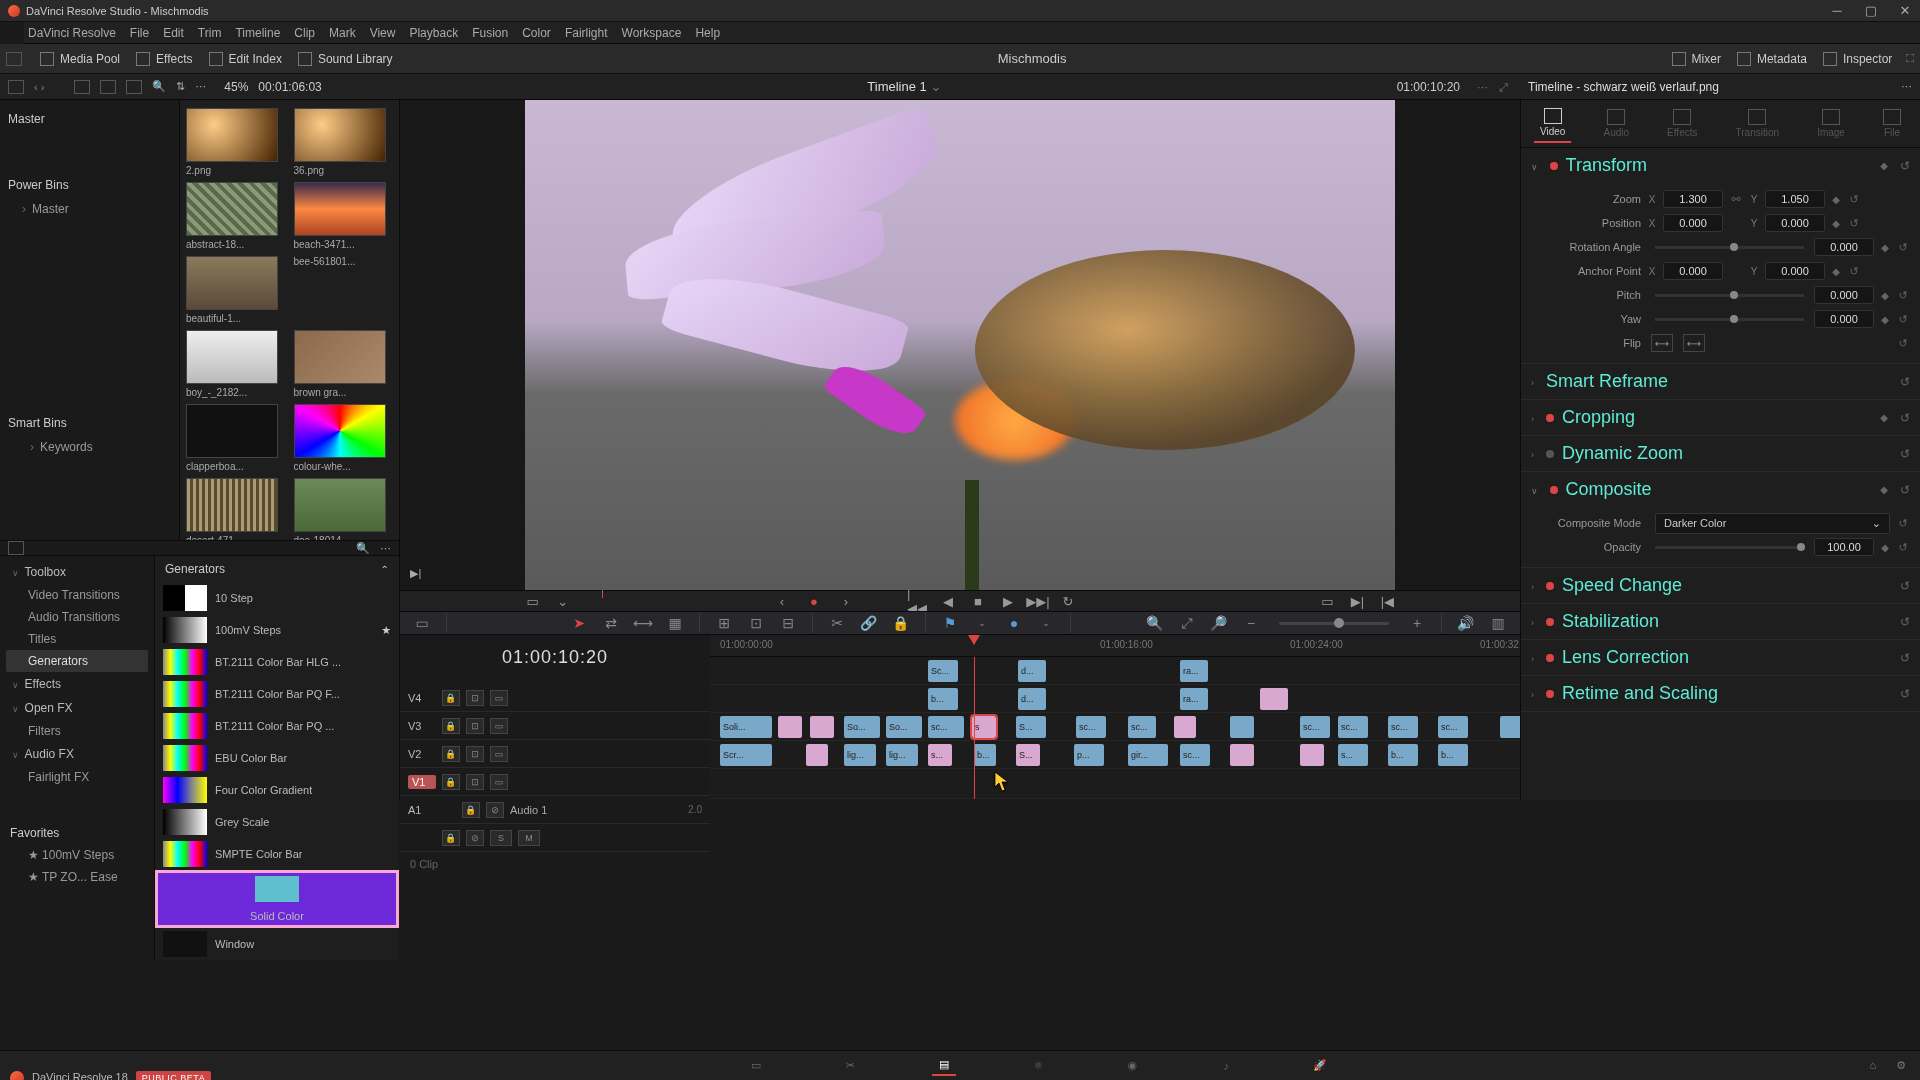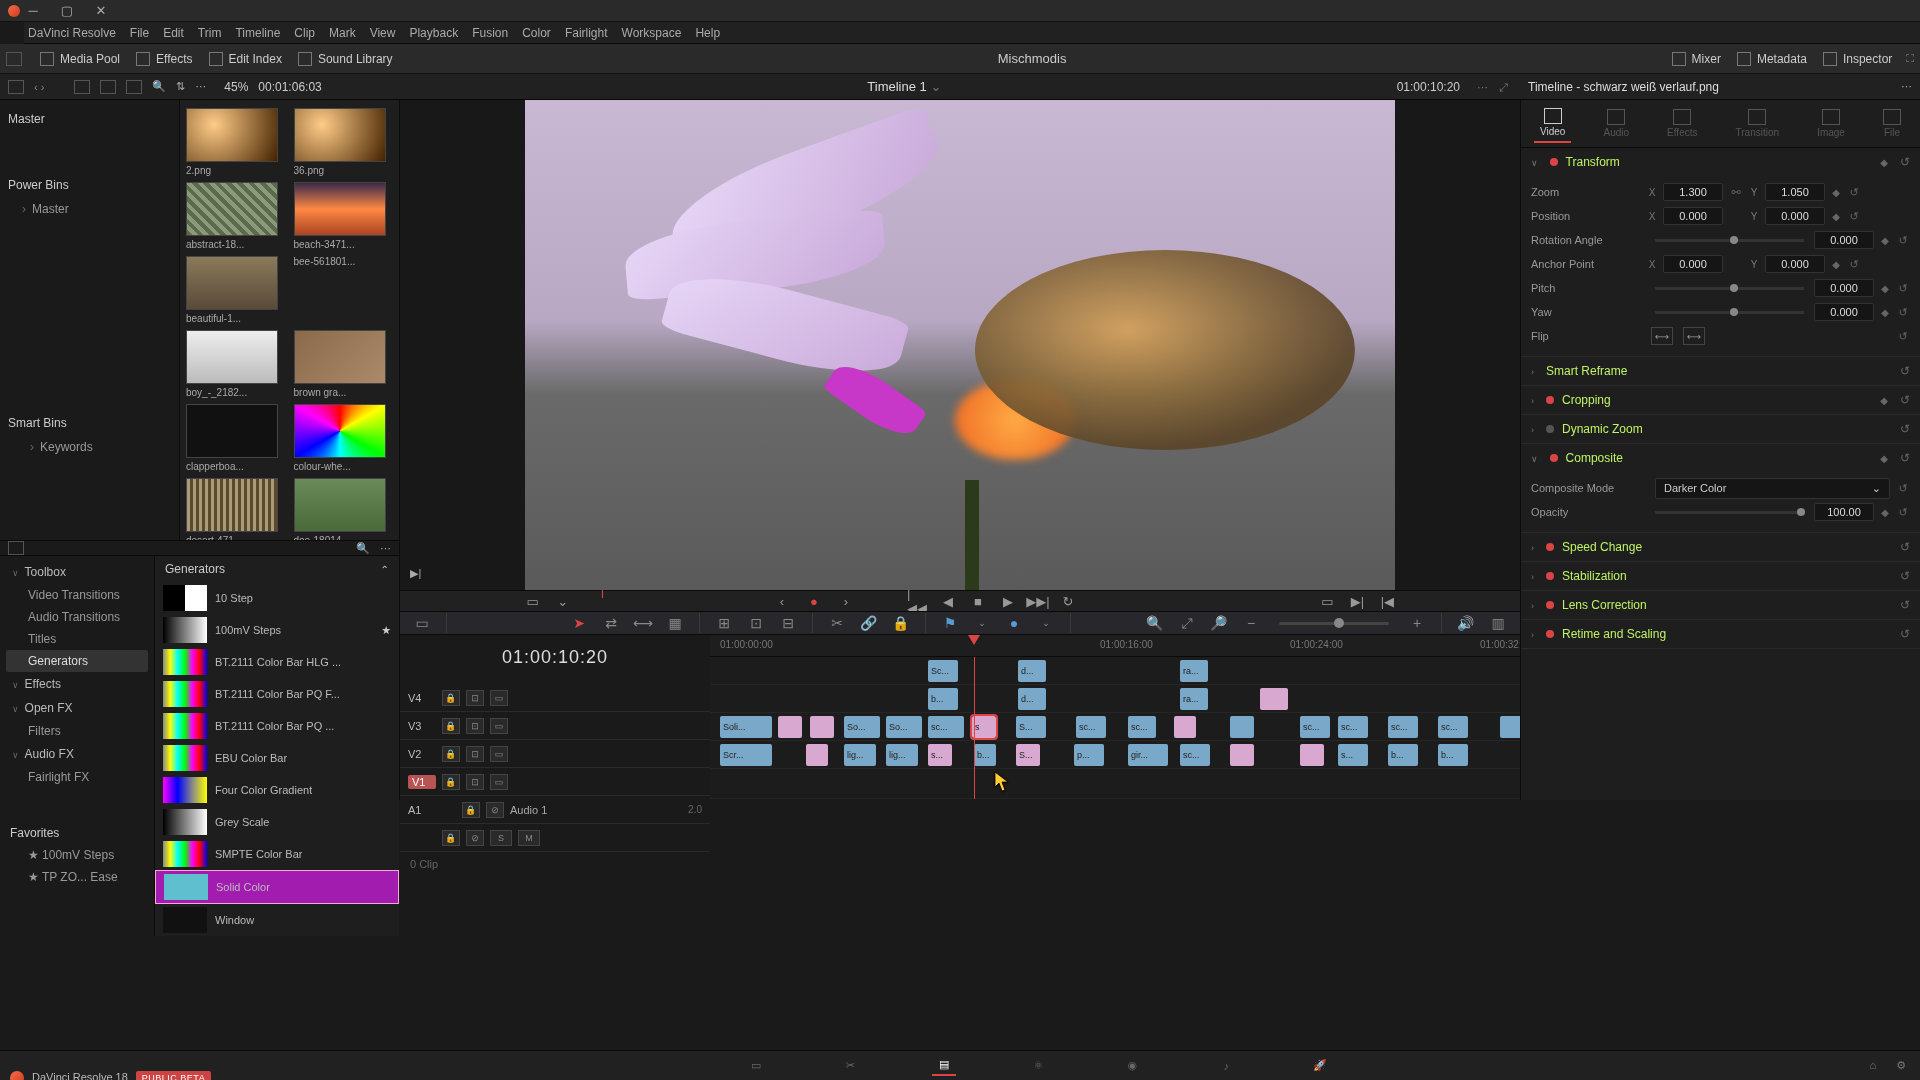--- a/index.html
+++ b/index.html
@@ -56,21 +56,21 @@
 .fx-tree .cat { padding: 5px 6px; color: #bbb; cursor: pointer; }
 .fx-tree .cat::before { content: '∨'; font-size: 9px; margin-right: 6px; color: #666; }
 .fx-tree .sub { padding: 4px 6px 4px 22px; color: #999; cursor: pointer; }
 .fx-tree .sub.sel { background: #333; color: #ddd; border-radius: 2px; }
 .fx-tree .fav-hdr { color: #ccc; padding: 8px 4px 4px 4px; }
 
 .fx-list { flex: 1; background: #1e1e1e; overflow-y: auto; }
 .fx-hdr { display: flex; align-items: center; justify-content: space-between; padding: 6px 10px; color: #ccc; font-size: 12px; }
 .fx-hdr::after { content: '⌃'; font-size: 10px; }
 .fx-row { display: flex; align-items: center; gap: 8px; padding: 3px 8px; cursor: pointer; }
-.fx-row.sel { border: 1px solid #f9a8d4; background: #a21caf; }
+.fx-row.sel { border: 3px solid #f9a8d4; background: #6d28d9; flex-direction: column; }
 .fx-swatch { width: 44px; height: 26px; background: #555; flex-shrink: 0; }
 .fx-label { font-size: 11px; color: #bbb; white-space: nowrap; overflow: hidden; text-overflow: ellipsis; }
 
 
 .center { flex: 1; display: flex; flex-direction: column; background: #181818; }
 .viewer { flex: 1; display: flex; align-items: center; justify-content: center; background: #181818; position: relative; }
 .canvas { width: 870px; height: 490px; background: linear-gradient(180deg, #c8b8d4 0%, #b8a8c4 45%, #6a6a6a 60%, #5a5a5a 100%); position: relative; overflow: hidden; }
 .flower { position: absolute; top: 40px; left: 100px; width: 500px; height: 300px; }
 .petal { position: absolute; background: linear-gradient(135deg, #e8d8f8, #c8a8d8); border-radius: 50% 10% 50% 10%; }
 .bee { position: absolute; top: 150px; left: 450px; width: 380px; height: 200px; background: radial-gradient(ellipse at 40% 40%, #d4a056 0%, #8a6a3a 40%, #5a4428 70%); border-radius: 50%; opacity: 0.9; }
@@ -97,29 +97,29 @@
 .rightpanel { width: 400px; background: #1e1e1e; border-left: 1px solid #0a0a0a; }
 .insp-tabs { display: flex; justify-content: space-around; height: 48px; border-bottom: 1px solid #0a0a0a; align-items: center; }
 .insp-tab { display: flex; flex-direction: column; align-items: center; gap: 2px; color: #555; cursor: pointer; font-size: 10px; padding: 4px 6px; }
 .insp-tab.active { color: #ccc; border-bottom: 2px solid #d44; }
 .insp-tab-ic { width: 18px; height: 16px; border: 1px solid currentColor; }
 
 .insp-section { border-bottom: 1px solid #2a2a2a; }
 .insp-hdr { display: flex; align-items: center; padding: 7px 10px; gap: 8px; cursor: pointer; }
 .insp-hdr .dot { width: 8px; height: 8px; background: #d44; border-radius: 50%; }
 .insp-hdr .dot.off { background: #555; }
-.insp-hdr .lbl { flex: 1; font-size: 12px; color: #bef264; }
+.insp-hdr .lbl { flex: 1; font-size: 18px; color: #5eead4; }
 .insp-hdr .chev::before { content: '∨'; font-size: 9px; color: #777; margin-right: 4px; }
 .insp-hdr .chev.r::before { content: '›'; }
 .insp-hdr .kf { color: #666; font-size: 10px; margin: 0 4px; }
 .insp-hdr .reset { color: #666; font-size: 12px; }
 
 .insp-body { padding: 4px 0 8px 0; }
 .param-row { display: flex; align-items: center; padding: 3px 10px; gap: 6px; height: 24px; }
-.param-lbl { width: 110px; text-align: left; font-size: 11px; color: #999; }
+.param-lbl { width: 110px; text-align: right; font-size: 11px; color: #999; }
 .param-xy { width: 10px; font-size: 10px; color: #777; text-align: center; }
 .param-val { width: 60px; background: #151515; border: 1px solid #333; color: #ddd; font-size: 11px; padding: 2px 6px; text-align: center; border-radius: 2px; }
 .param-link { width: 14px; text-align: center; color: #666; }
 .param-slider { flex: 1; height: 3px; background: #333; position: relative; margin: 0 4px 0 8px; }
 .param-slider .knob { position: absolute; width: 8px; height: 8px; background: #888; border-radius: 50%; top: -3px; left: 50%; }
 .param-kf { width: 10px; color: #666; font-size: 10px; text-align: center; }
 .param-reset { width: 14px; color: #666; font-size: 11px; text-align: center; }
 .flip-btn { width: 22px; height: 18px; border: 1px solid #444; display: inline-flex; align-items: center; justify-content: center; font-size: 10px; color: #999; margin-left: 4px; }
 .param-select { flex: 1; background: #151515; border: 1px solid #333; color: #ccc; font-size: 11px; padding: 3px 8px; margin-left: 8px; display: flex; justify-content: space-between; border-radius: 2px; }
 
@@ -179,20 +179,21 @@
 .fx-swatch.grad4 { background: linear-gradient(90deg, #f0f, #00f, #888, #ff0); }
 .fx-swatch.grey { background: linear-gradient(90deg, #000, #fff); }
 .fx-swatch.solid { background: #5fbfcf; }
 .fx-swatch.window { background: #111; }
 </style>
 </head>
 <body>
 
 <div class="titlebar">
   <span class="titlebar-icon"></span>
+  <span class="titlebar-text">DaVinci Resolve Studio - Mischmodis</span>
   <div class="win-controls">
     <span class="win-btn">─</span>
     <span class="win-btn">▢</span>
     <span class="win-btn">✕</span>
   </div>
 </div>
 
 <div class="menubar" id="menubar">
     <span>DaVinci Resolve</span>
     <span>File</span>

